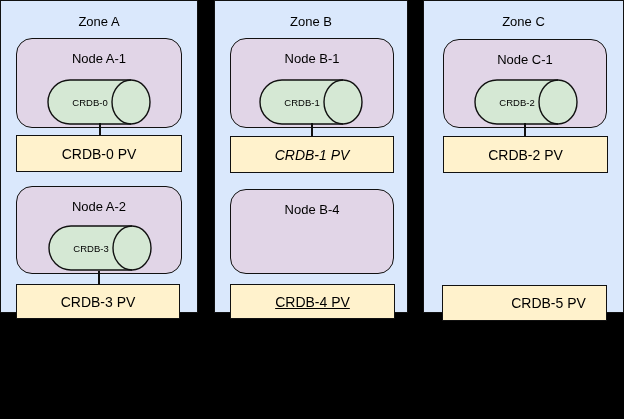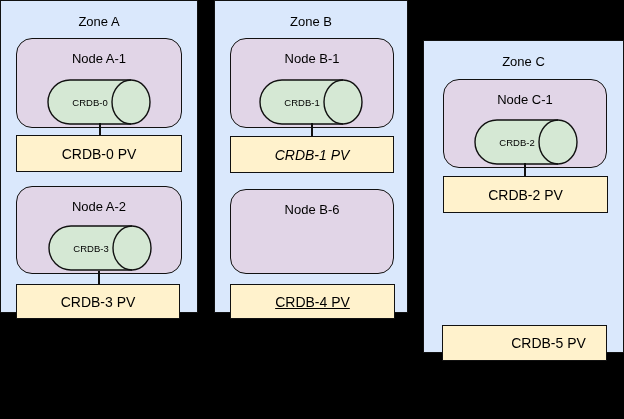--- a/index.html
+++ b/index.html
@@ -131,28 +131,28 @@
         </svg>
         <span class="cylinder-label">CRDB-1</span>
       </div>
     </div>
     <div class="connector" style="left:96px; top:122px; height:14px;"></div>
     <div class="pv" style="left:15px; top:135px; width:164px; height:37px;font-style:italic;">
       <span>CRDB-1 PV</span>
     </div>
 
     <div class="node" style="left:15px; top:188px; width:164px; height:85px;">
-      <div class="node-label">Node B-6</div>
+      <div class="node-label">Node B-4</div>
     </div>
     <div class="pv" style="left:15px; top:283px; width:165px; height:35px;text-decoration:underline;">
       <span>CRDB-4 PV</span>
     </div>
   </section>
 
-  <section class="zone" style="left:423px; width:201px;margin-top:40px;">
+  <section class="zone" style="left:423px; width:201px;">
     <div class="zone-label">Zone C</div>
 
     <div class="node" style="left:19px; top:38px; width:164px; height:89px;">
       <div class="node-label">Node C-1</div>
       <div class="cylinder" style="left:30px; top:39px;">
         <svg width="105" height="46" viewBox="0 0 105 46">
           <path d="M 84,1 L 23,1 A 22,22 0 0 0 23,45 L 84,45 Z" fill="#d5e8d4" stroke="none"></path>
           <ellipse cx="84" cy="23" rx="19" ry="22" fill="#d5e8d4" stroke="#111" stroke-width="1.4"></ellipse>
           <path d="M 84,1 L 23,1 A 22,22 0 0 0 23,45 L 84,45" fill="none" stroke="#111" stroke-width="1.4"></path>
         </svg>

